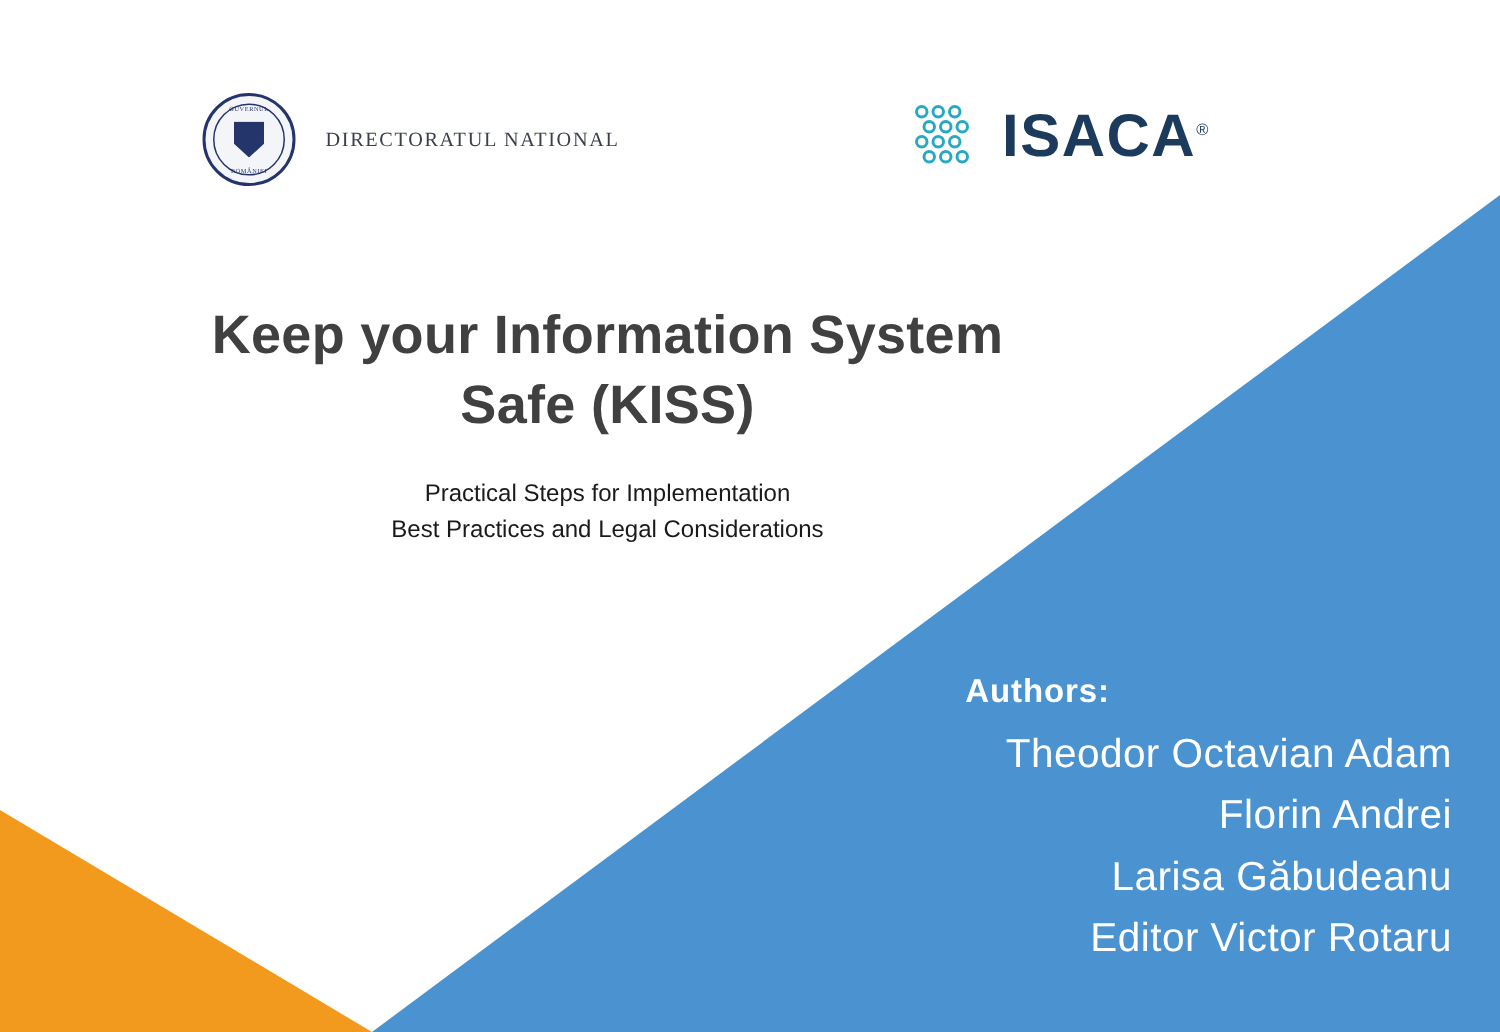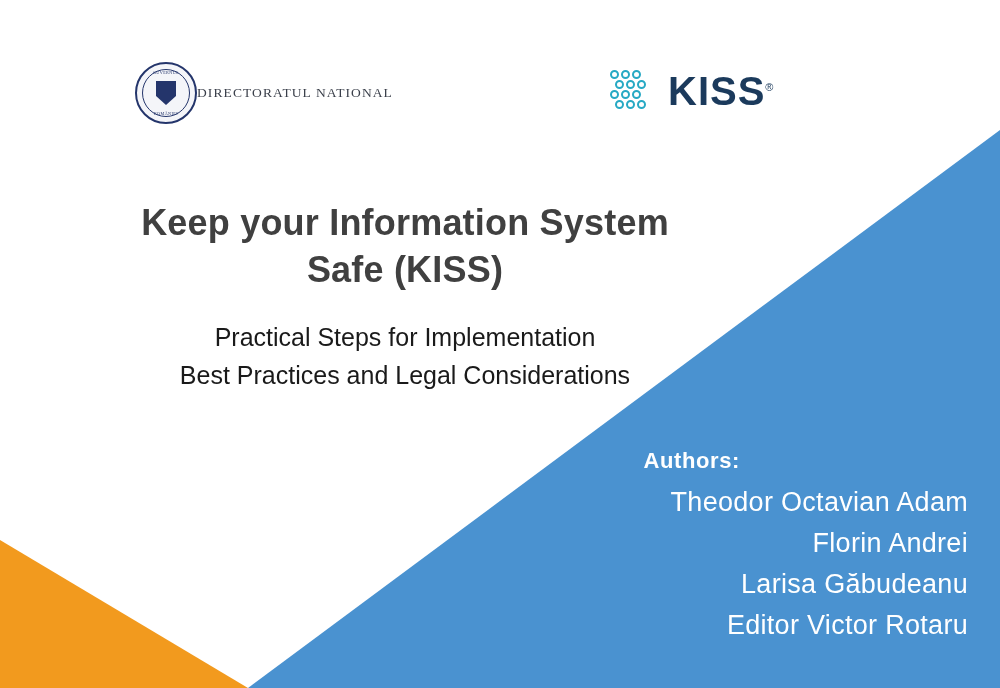--- a/index.html
+++ b/index.html
@@ -35,21 +35,21 @@
     position: absolute;
     left: 0; top: 30px;
     width: 1000px;
     height: 70px;
   }
   #dnsc-logo {
     position: absolute;
     left: 135px; top: 32px;
     display: flex;
     align-items: center;
-    gap: 0;
+    gap: 20px;
   }
   #dnsc-seal {
     width: 58px; height: 58px;
     border-radius: 50%;
     border: 2px solid #24356b;
     background: #f4f5f9;
     position: relative;
     overflow: hidden;
   }
   #dnsc-seal .ring {
@@ -131,21 +131,21 @@
     font-family: "Liberation Sans", sans-serif;
     font-weight: bold;
     font-size: 36px;
     line-height: 1.3;
     color: #404040;
     letter-spacing: 0.2px;
     margin: 0;
   }
   #subtitle-1, #subtitle-2 {
     font-family: "Liberation Sans", sans-serif;
-    font-size: 25px;
+    font-size: 16px;
     color: #1a1a1a;
     margin: 0;
     line-height: 1.55;
   }
   #subtitle-1 { margin-top: 24px; }
 
   
   #authors-block {
     position: absolute;
     right: 32px; top: 448px;
@@ -208,21 +208,21 @@
         <span style="left:16px; top:12px;"></span>
         <span style="left:27px; top:12px;"></span>
         <span style="left:0px;  top:22px;"></span>
         <span style="left:11px; top:22px;"></span>
         <span style="left:22px; top:22px;"></span>
         <span style="left:5px;  top:32px;"></span>
         <span style="left:16px; top:32px;"></span>
         <span style="left:27px; top:32px;"></span>
       </div>
       <div id="isaca-wordmark">
-        <span>KISS</span><span class="reg">®</span>
+        <span>ISACA</span><span class="reg">®</span>
       </div>
     </div>
 
   </div>
 
   <div id="title-block">
     <h1 id="main-title">
       <span>Keep your Information System</span><br>
       <span>Safe (KISS)</span>
     </h1>

